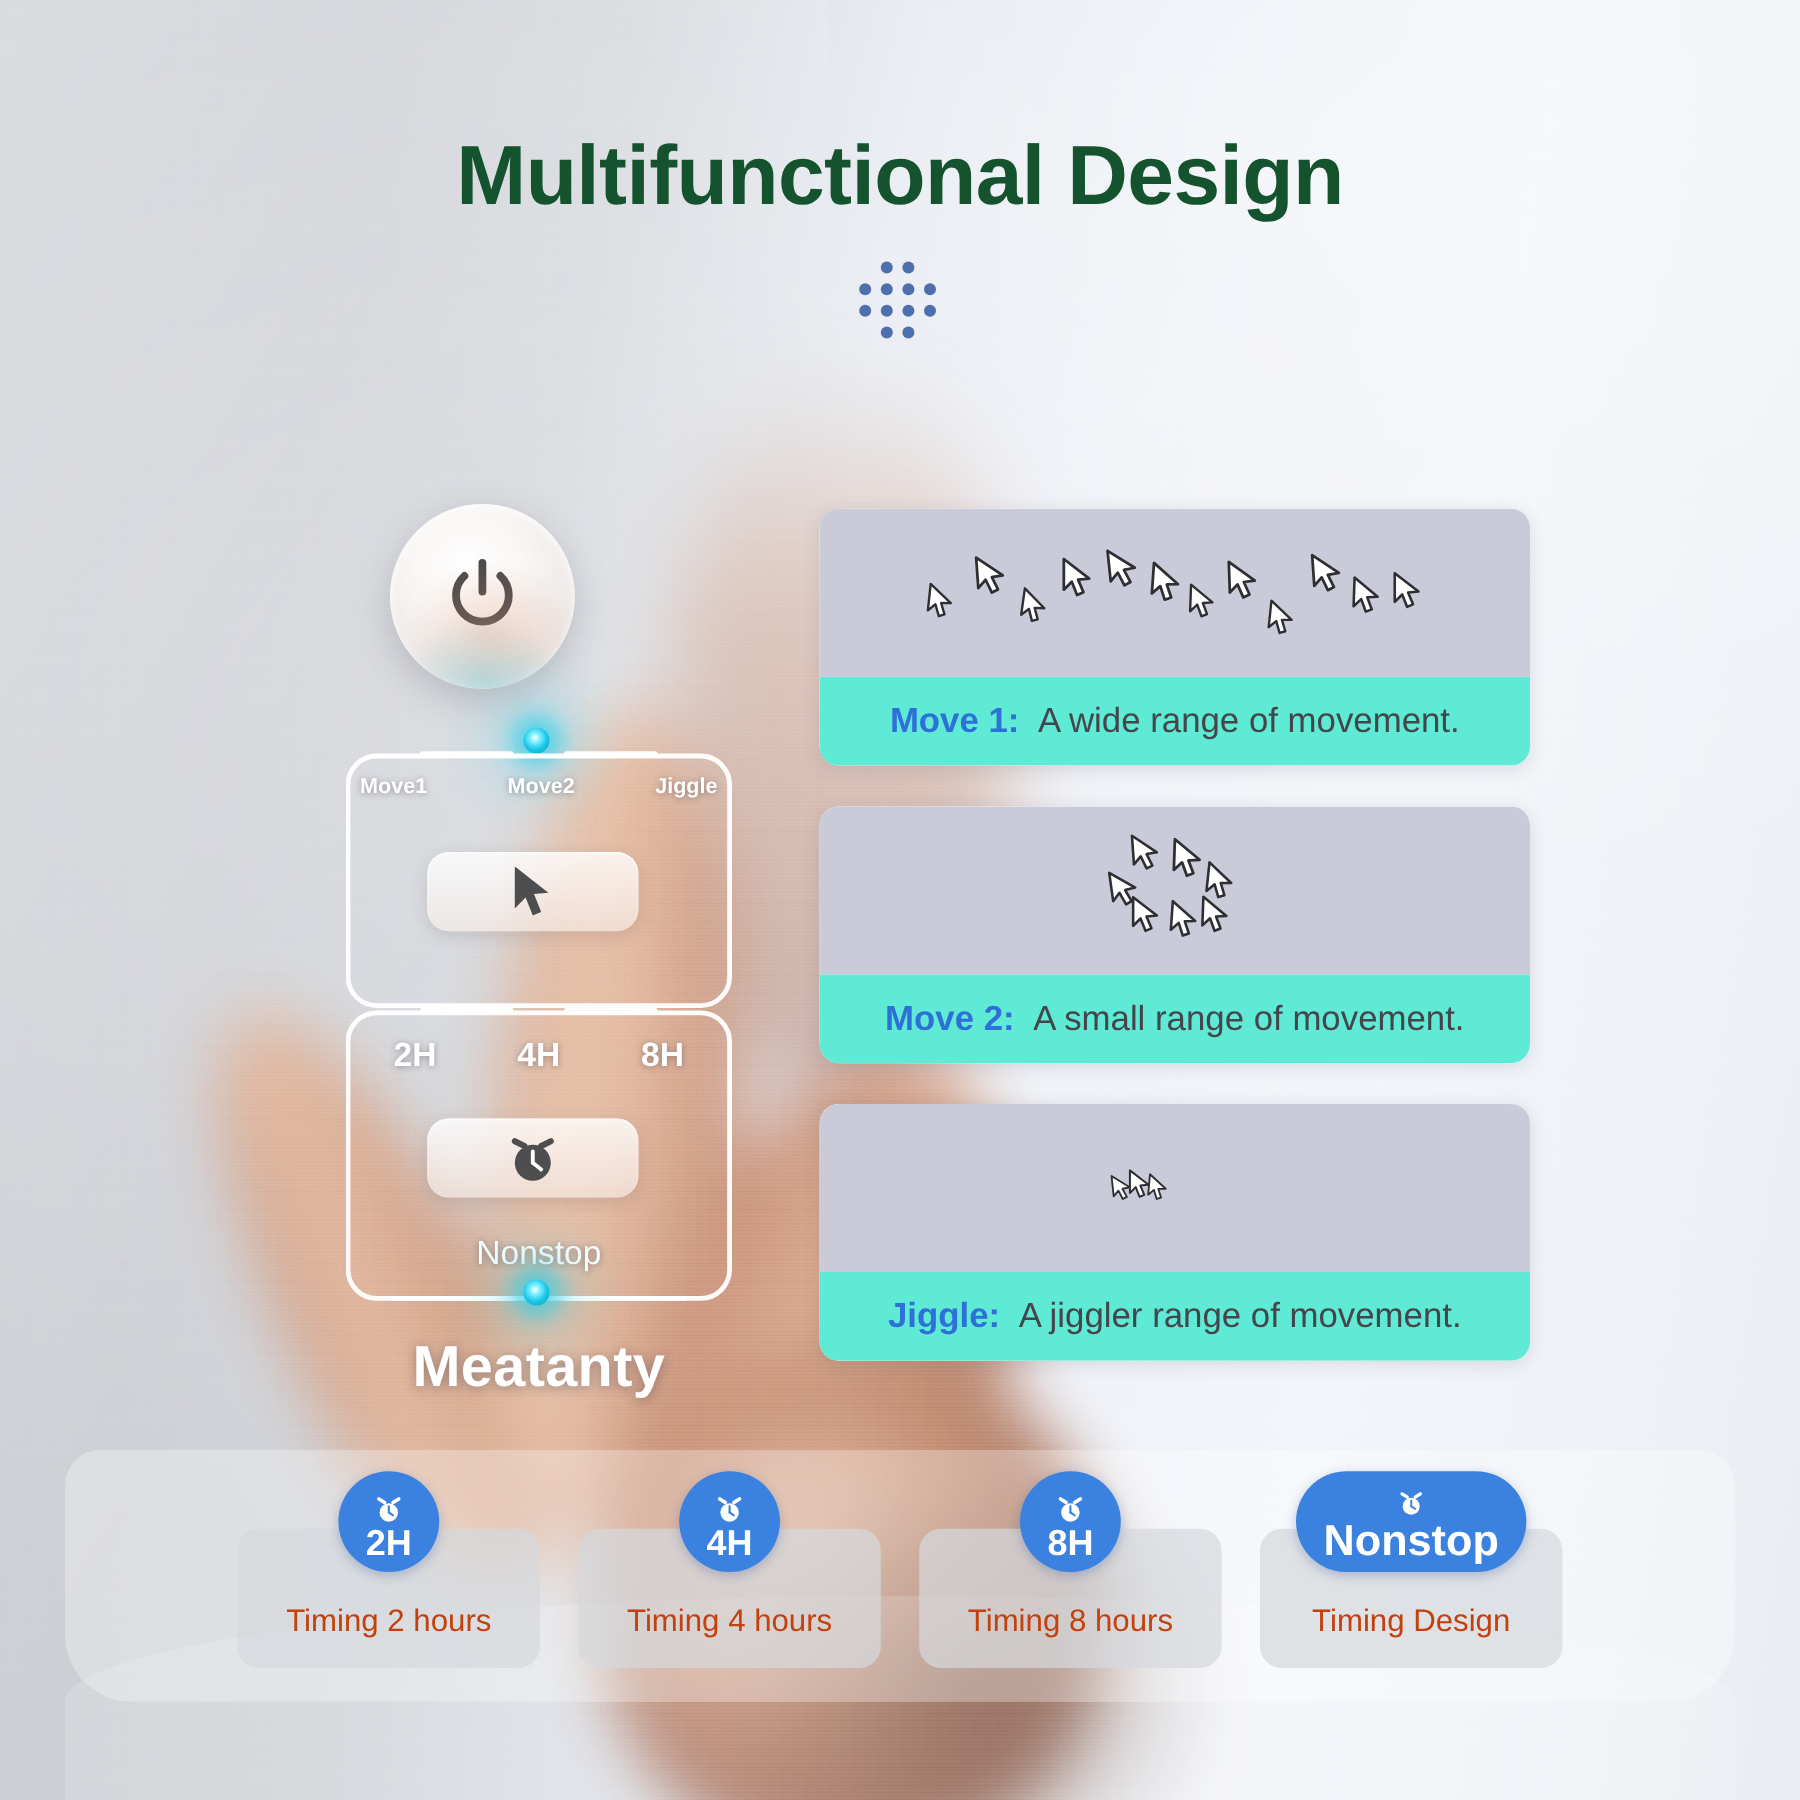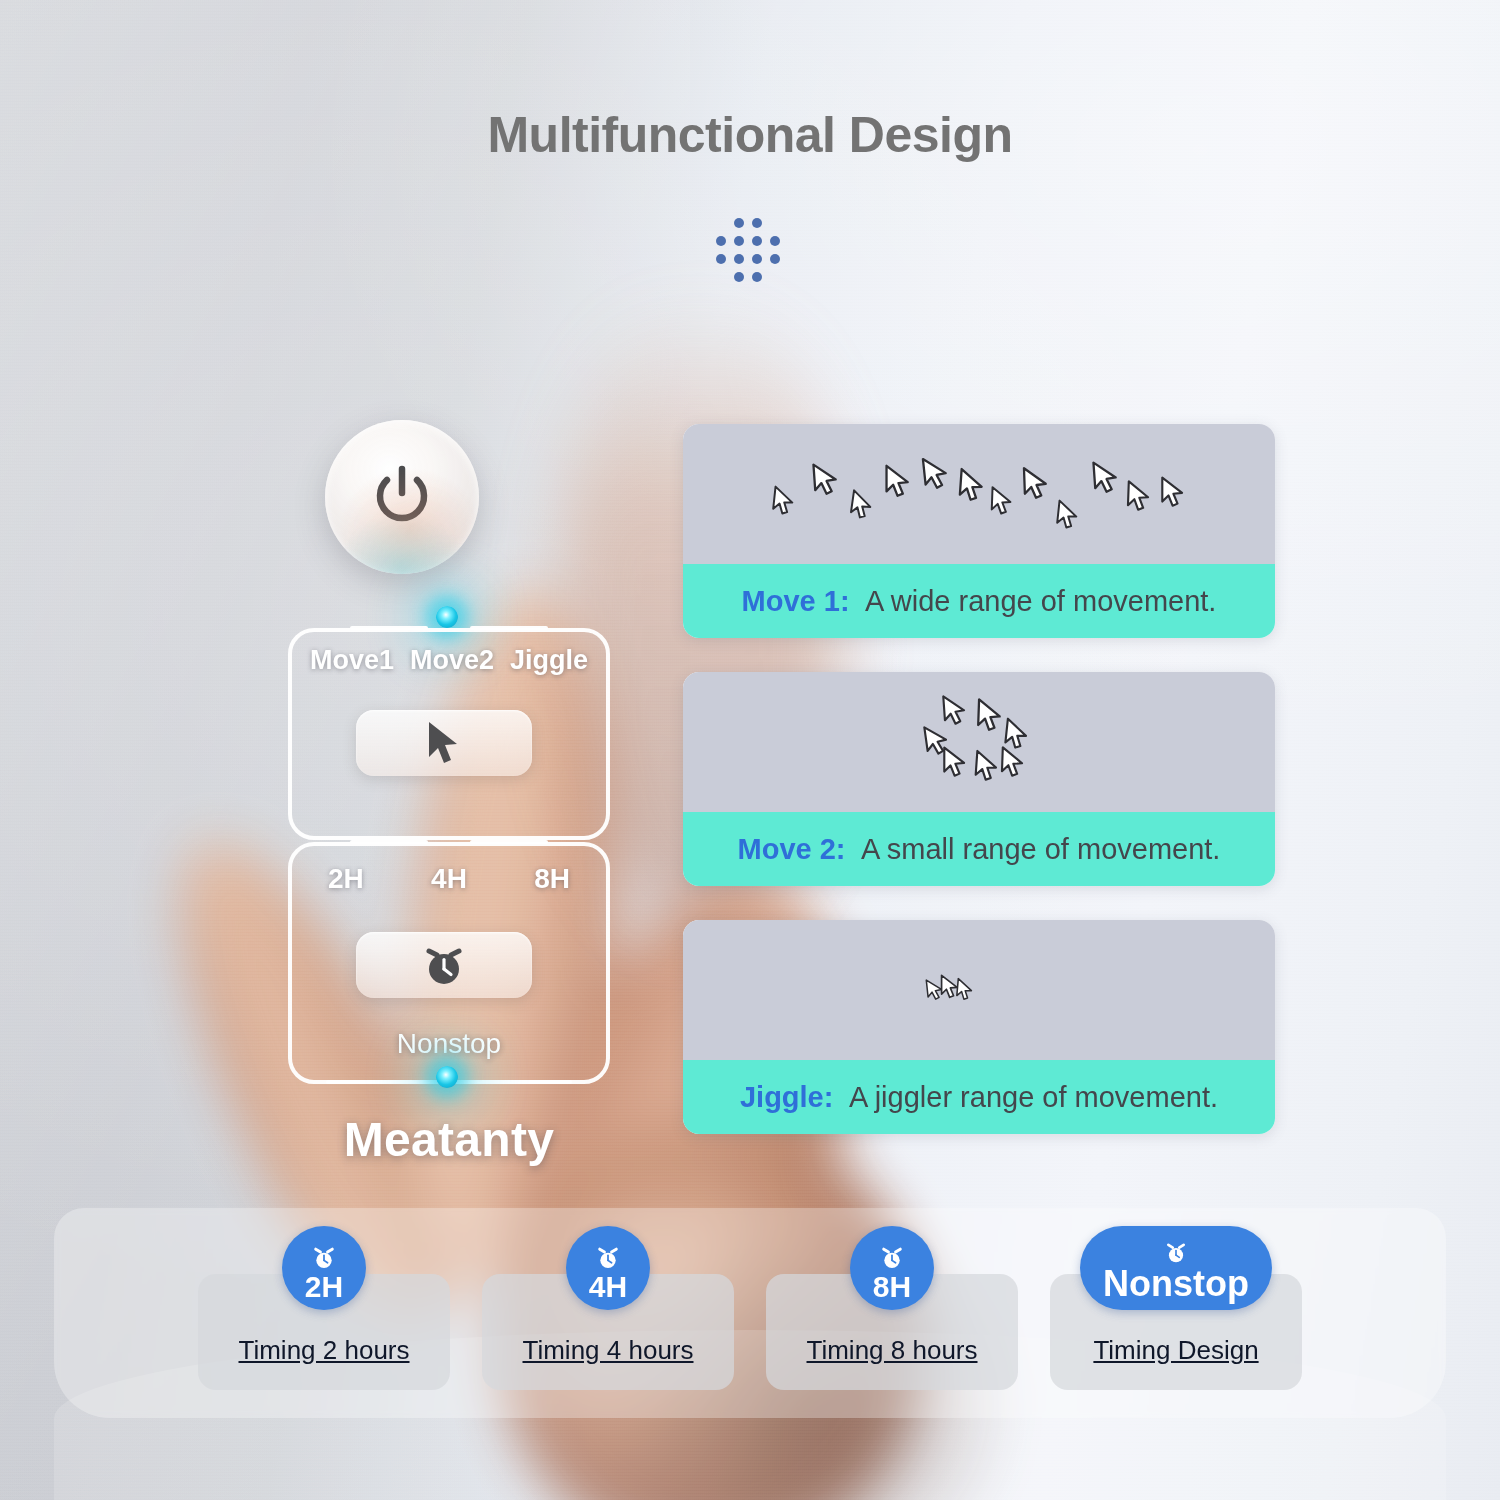--- a/index.html
+++ b/index.html
@@ -96,24 +96,24 @@
     filter: blur(34px);
     opacity: .55;
     background: linear-gradient(180deg, rgba(215,165,140,0) 0%, rgba(209,156,128,0.85) 35%, rgba(176,120,96,0.9) 100%);
     border-radius: 46%;
   }
 
   
   .title {
     position: absolute; left: 0; right: 0; top: 106px;
     text-align: center;
-    font-size: 50px;
+    font-size: 70px;
     font-weight: 700;
     letter-spacing: -0.5px;
-    color: #737373;
+    color: #14532d;
   }
   .dots {
     position: absolute; left: 0; right: 0; top: 218px;
     display: flex; justify-content: center;
   }
   .dots-grid {
     display: grid;
     grid-template-columns: repeat(4, 14px);
     grid-auto-rows: 14px;
     gap: 4px;
@@ -164,23 +164,23 @@
   }
   .br-mode  { left: 8px; top: 208px; width: 322px; height: 212px; }
   .br-timer { left: 8px; top: 422px; width: 322px; height: 242px; }
   .gap-seg {
     position: absolute; height: 4px; background: rgba(255,255,255,0.97); border-radius: 2px;
   }
 
   .label-row {
     position: absolute; left: 8px; width: 322px;
     display: flex; justify-content: space-between;
-    padding: 0 22px;
+    padding: 0 12px;
     color: #ffffff;
-    font-size: 27px;
+    font-size: 18px;
     font-weight: 600;
     text-shadow: 0 1px 5px rgba(60,60,70,0.45);
   }
   .lr-modes { top: 225px; }
   .lr-timer { top: 443px; font-size: 28px; padding: 0 40px; }
 
   .pill-btn {
     position: absolute;
     width: 176px; height: 66px;
     left: 76px;
@@ -272,22 +272,21 @@
   .chip {
     position: relative;
     width: 252px; height: 116px;
     border-radius: 18px;
     background: rgba(214,216,221,0.72);
     display: flex; align-items: flex-end; justify-content: center;
     padding-bottom: 24px;
   }
   .chip-label {
     font-size: 26px;
-    color: #0f172a;
-    text-decoration: underline;
+    color: #c2410c;
   }
   .badge {
     position: absolute;
     top: -48px;
     left: 50%;
     transform: translateX(-50%);
     background: #3b82e0;
     color: #fff;
     border-radius: 999px;
     display: flex; flex-direction: column; align-items: center; justify-content: flex-end;

